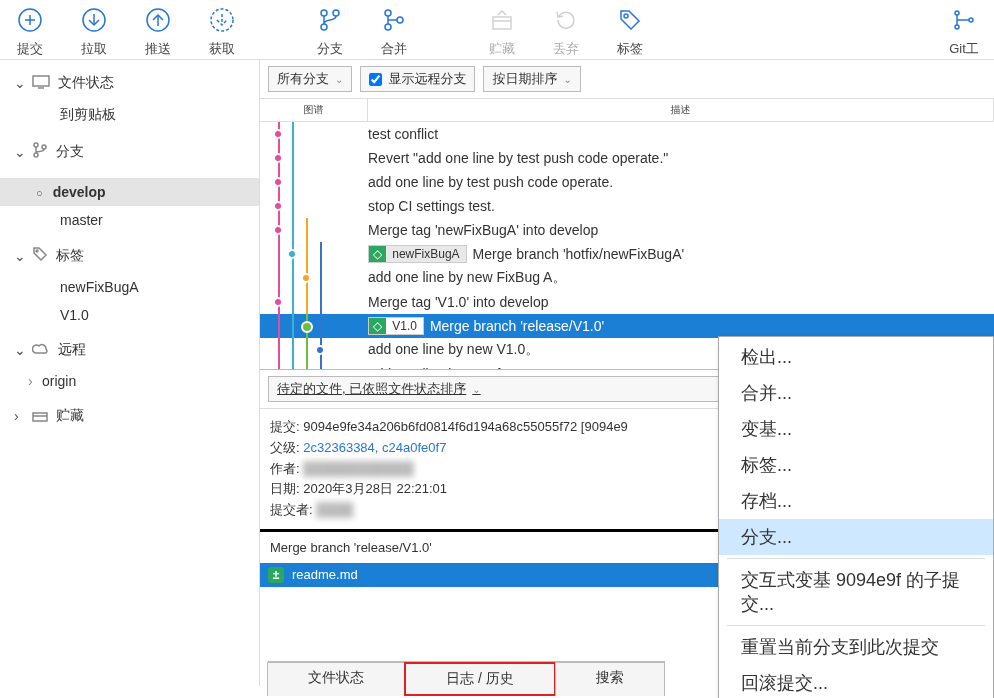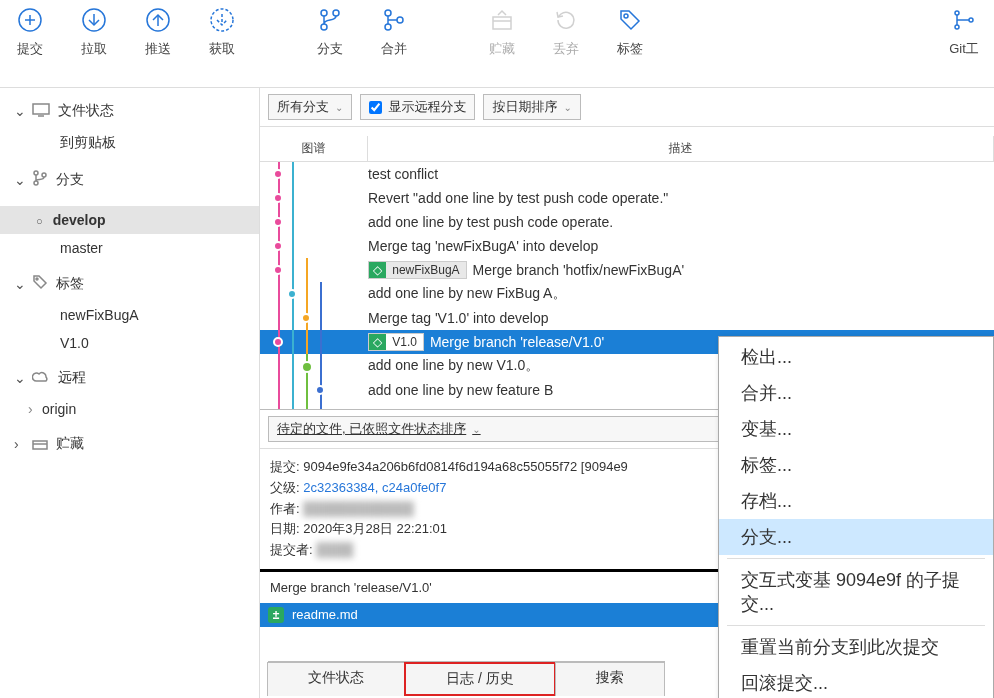--- a/index.html
+++ b/index.html
@@ -1,19 +1,19 @@
 <!DOCTYPE html>
 <html><head>
 <meta charset="utf-8">
 <style>
 * { box-sizing: border-box; margin: 0; padding: 0; }
 body { font-family: "Microsoft YaHei", "Segoe UI", sans-serif; font-size: 13px; color: #333; background: #fff; width: 994px; height: 698px; overflow: hidden; position: relative; }
 
 
-.toolbar { display: flex; align-items: flex-start; padding: 6px 10px; border-bottom: 1px solid #ddd; height: 88px; gap: 24px; }
+.toolbar { display: flex; align-items: flex-start; padding: 6px 10px; border-bottom: 1px solid #ddd; height: 60px; gap: 24px; }
 .toolbar-item { display: flex; flex-direction: column; align-items: center; gap: 6px; cursor: pointer; min-width: 40px; }
 .toolbar-item.disabled { opacity: 0.45; cursor: default; }
 .toolbar-icon { width: 28px; height: 28px; display: flex; align-items: center; justify-content: center; color: #2676d9; }
 .toolbar-item.disabled .toolbar-icon { color: #999; }
 .toolbar-label { font-size: 13px; color: #444; }
 .toolbar-spacer { flex: 1; }
 
 
 .main { display: flex; height: calc(698px - 72px); }
 .sidebar { width: 260px; border-right: 1px solid #ddd; overflow-y: auto; padding-top: 6px; }
@@ -32,21 +32,21 @@
 
 
 .filter-bar { display: flex; gap: 8px; padding: 6px 8px; align-items: center; }
 .dropdown { display: inline-flex; align-items: center; border: 1px solid #bbb; background: #f7f7f7; padding: 3px 8px; font-size: 13px; cursor: pointer; gap: 6px; }
 .dropdown .dd-arrow { color: #888; font-size: 10px; }
 .checkbox-wrap { display: inline-flex; align-items: center; border: 1px solid #bbb; background: #f7f7f7; padding: 3px 8px; gap: 6px; }
 .checkbox-wrap input { margin: 0; }
 
 
 .col-headers { display: flex; border-top: 1px solid #ddd; border-bottom: 1px solid #ddd; }
-.col-headers div { padding: 4px 10px; border-right: 1px solid #ddd; text-align: center; font-size: 12px; color: #444; margin-top: 9px; }
+.col-headers div { padding: 4px 10px; border-right: 1px solid #ddd; text-align: center; font-size: 10px; color: #444; }
 .col-graph { width: 108px; }
 .col-desc { flex: 1; }
 
 
 .commit-list { position: relative; overflow: hidden; height: 248px; border-bottom: 1px solid #bbb; }
 .graph-area { position: absolute; left: 0; top: 0; width: 108px; height: 100%; }
 .graph-line { position: absolute; top: 0; bottom: 0; width: 2px; }
 .graph-node { position: absolute; width: 10px; height: 10px; border-radius: 50%; border: 2px solid #fff; }
 .commit-row { display: flex; align-items: center; height: 24px; padding-left: 108px; font-size: 14px; color: #333; cursor: pointer; }
 .commit-row.selected { background: #1b7fd6; color: #fff; }
@@ -291,20 +291,23 @@
           <div class="commit-row">
             <span>test conflict</span>
           </div>
           <div class="commit-row">
             <span>Revert "add one line by test push code operate."</span>
           </div>
           <div class="commit-row">
             <span>add one line by test push code operate.</span>
           </div>
           <div class="commit-row">
+            <span>stop CI settings test.</span>
+          </div>
+          <div class="commit-row">
             <span>Merge tag 'newFixBugA' into develop</span>
           </div>
           <div class="commit-row">
             <span class="tag-badge">
               <span class="tag-icon">◇</span>
               <span class="tag-text">newFixBugA</span>
             </span>
             <span>Merge branch 'hotfix/newFixBugA'</span>
           </div>
           <div class="commit-row">

